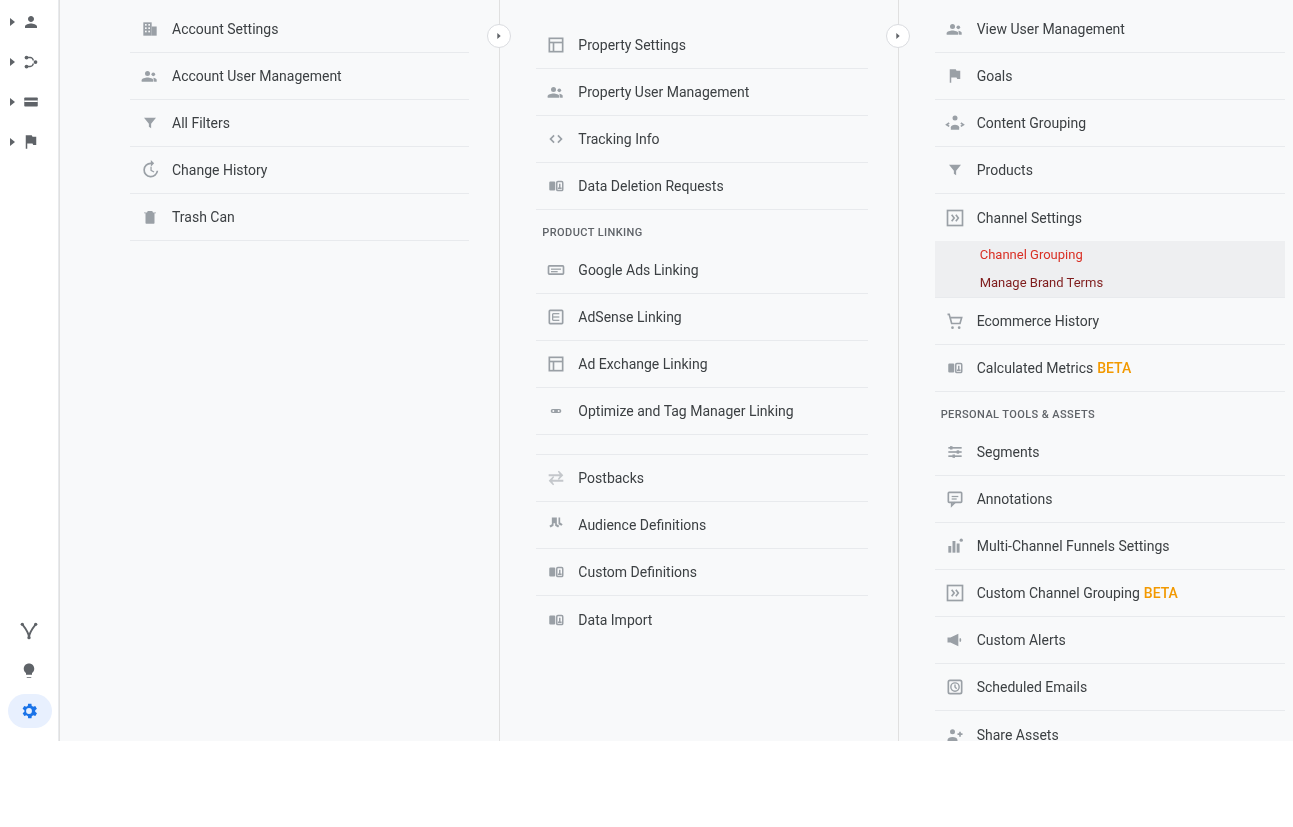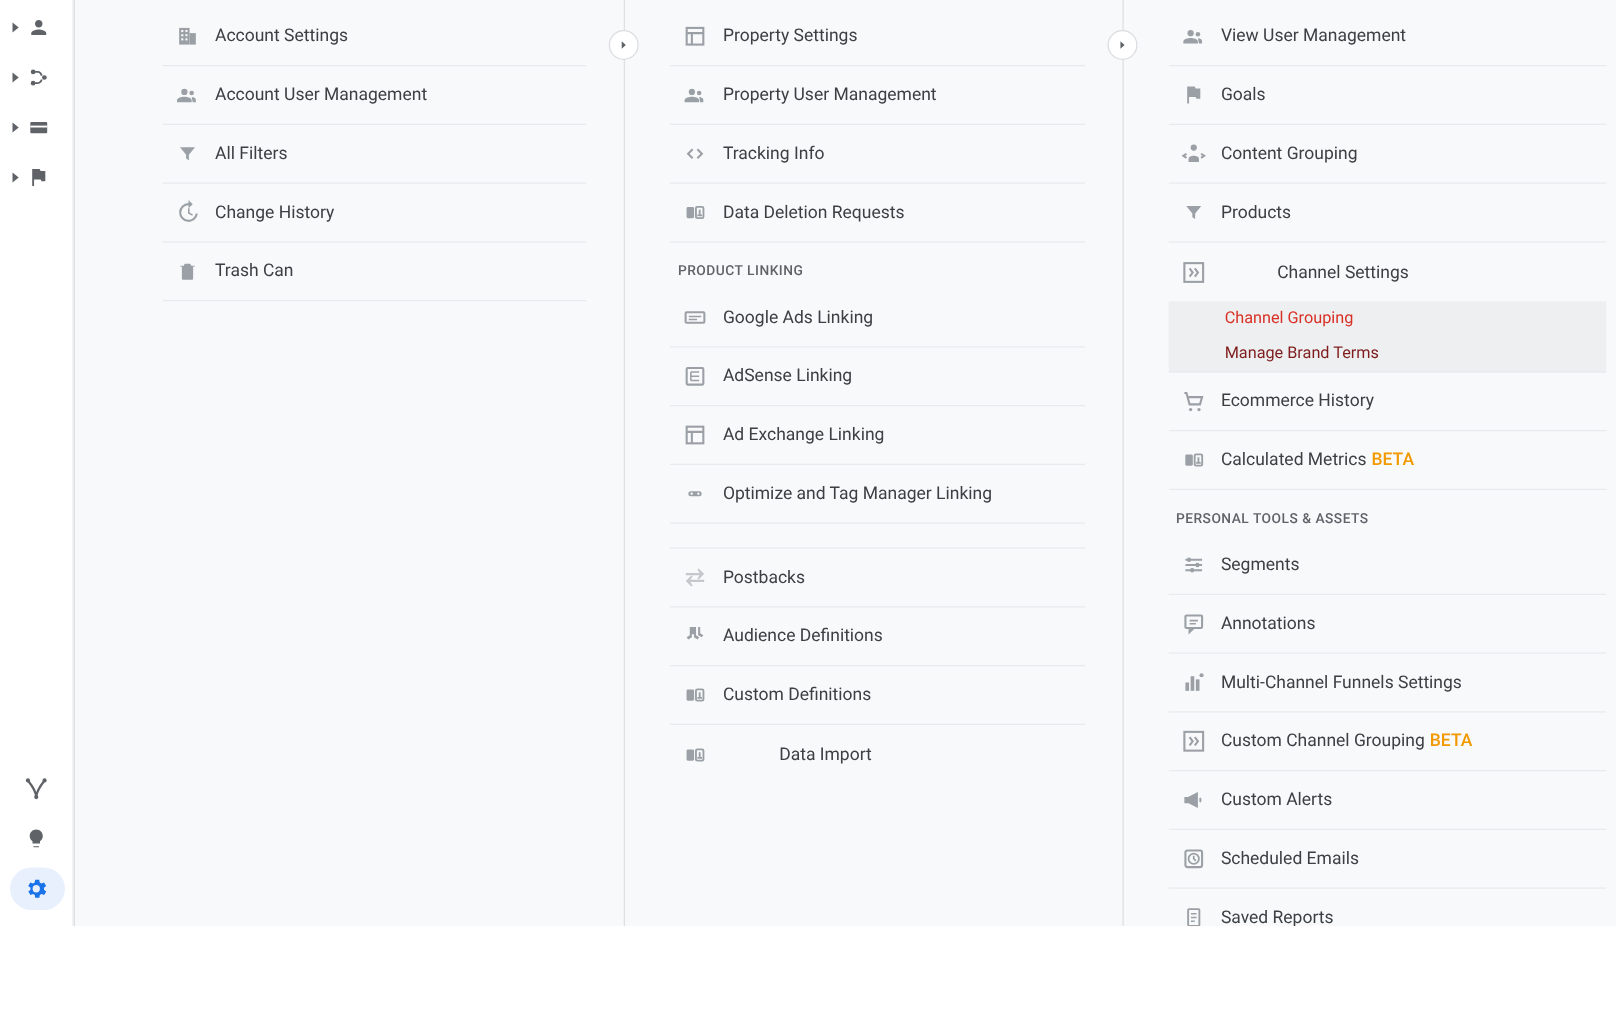--- a/index.html
+++ b/index.html
@@ -66,21 +66,21 @@
     border-left: 1px solid #e0e0e0;
     display: flex;
     position: relative;
     overflow: hidden;
   }
   .column {
     position: relative;
     padding-top: 6px;
   }
   .col-account { width: 440px; padding-left: 70px; padding-right: 30px; }
-  .col-property { width: 398px; padding-left: 36px; padding-right: 30px; }
+  .col-property { width: 398px; padding-left: 36px; padding-right: 30px; margin-top: 16px; }
   .col-view { width: 395px; padding-left: 36px; padding-right: 8px; }
   .divider {
     width: 1px;
     background: #e0e0e0;
     position: relative;
   }
   .divider .handle {
     position: absolute;
     top: 24px;
     left: -12px;
@@ -105,21 +105,21 @@
   .menu-row .ico {
     width: 28px;
     display: flex;
     justify-content: center;
     margin-right: 8px;
     flex-shrink: 0;
   }
   .menu-row .ico svg { fill: #9aa0a6; }
   .menu-row .ico.faded svg { opacity: 0.55; }
   .menu-row .label { color: #3c4043; font-size: 14px; }
-  .menu-row.no-border { border-bottom: none; gap: 45px; }
+  .menu-row.no-border { border-bottom: none; }
 
   .section-header {
     font-size: 11px;
     font-weight: 500;
     letter-spacing: 0.4px;
     color: #5f6368;
     padding: 16px 6px 8px 6px;
   }
   .spacer-row { height: 20px; border-bottom: 1px solid #e8eaed; }
 
@@ -623,28 +623,20 @@
         <span class="label">Custom Alerts</span>
       </div>
       <div class="menu-row">
         <span class="ico">
             <svg width="20" height="20" viewBox="0 0 24 24">
               <use href="#i-clock"></use>
             </svg>
           </span>
         <span class="label">Scheduled Emails</span>
       </div>
-      <div class="menu-row">
-        <span class="ico">
-            <svg width="18" height="20" viewBox="0 0 24 24">
-              <use href="#i-doc"></use>
-            </svg>
-          </span>
-        <span class="label">Saved Reports</span>
-      </div>
       <div class="menu-row no-border">
         <span class="ico">
             <svg width="20" height="20" viewBox="0 0 24 24">
               <use href="#i-share"></use>
             </svg>
           </span>
         <span class="label">Share Assets</span>
       </div>
     </div>
 

